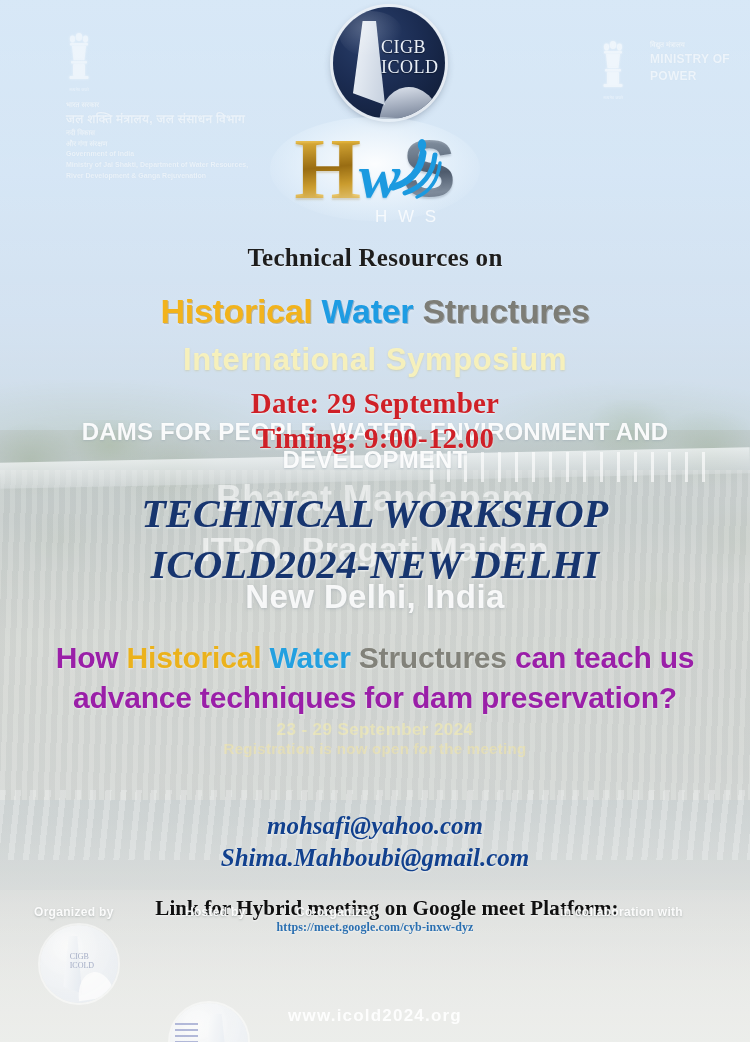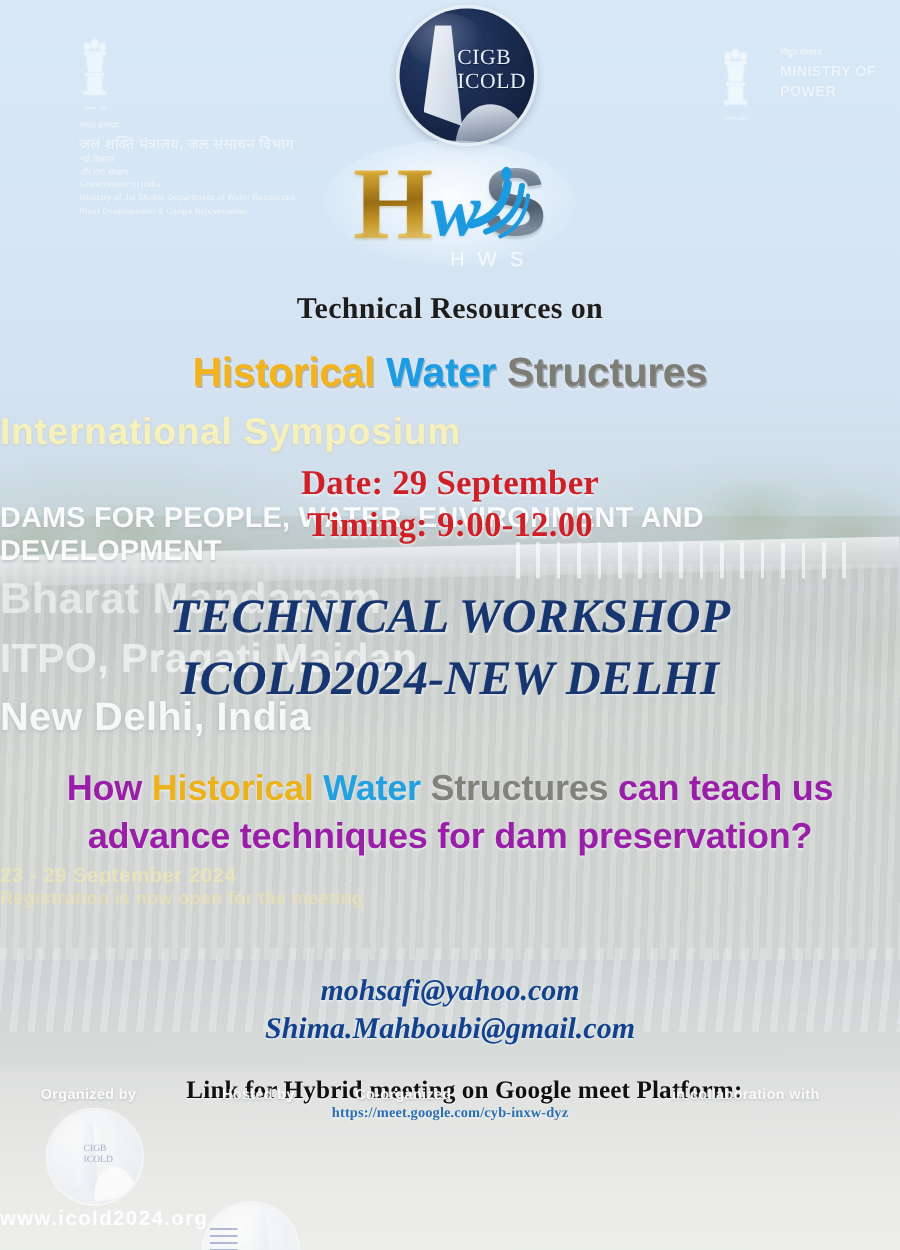--- a/index.html
+++ b/index.html
@@ -113,21 +113,21 @@
     position: absolute; left: 0; bottom: 0; width: 750px; height: 150px;
     background: linear-gradient(180deg, rgba(220,224,220,0), rgba(225,228,224,.75));
   }
   .bg-wash {
     position: absolute; inset: 0;
     background: linear-gradient(180deg, rgba(255,255,255,.18) 0%, rgba(255,255,255,.30) 45%, rgba(255,255,255,.40) 100%);
     pointer-events: none;
   }
 
   
-  .ghost { position: absolute; width: 100%; text-align: left; pointer-events: none; }
+  .ghost { position: absolute; width: 100%; text-align: center; pointer-events: none; }
   .ghost-symposium {
     top: 342px; font-size: 31px; font-weight: 800; letter-spacing: .6px;
     color: rgba(255,246,186,.82);
     text-shadow: 0 1px 2px rgba(190,180,110,.35);
   }
   .ghost-tagline {
     top: 418px; font-size: 24px; font-weight: 800; letter-spacing: .2px;
     color: rgba(255,255,255,.92);
     text-shadow: 0 1px 2px rgba(150,165,175,.45);
   }

